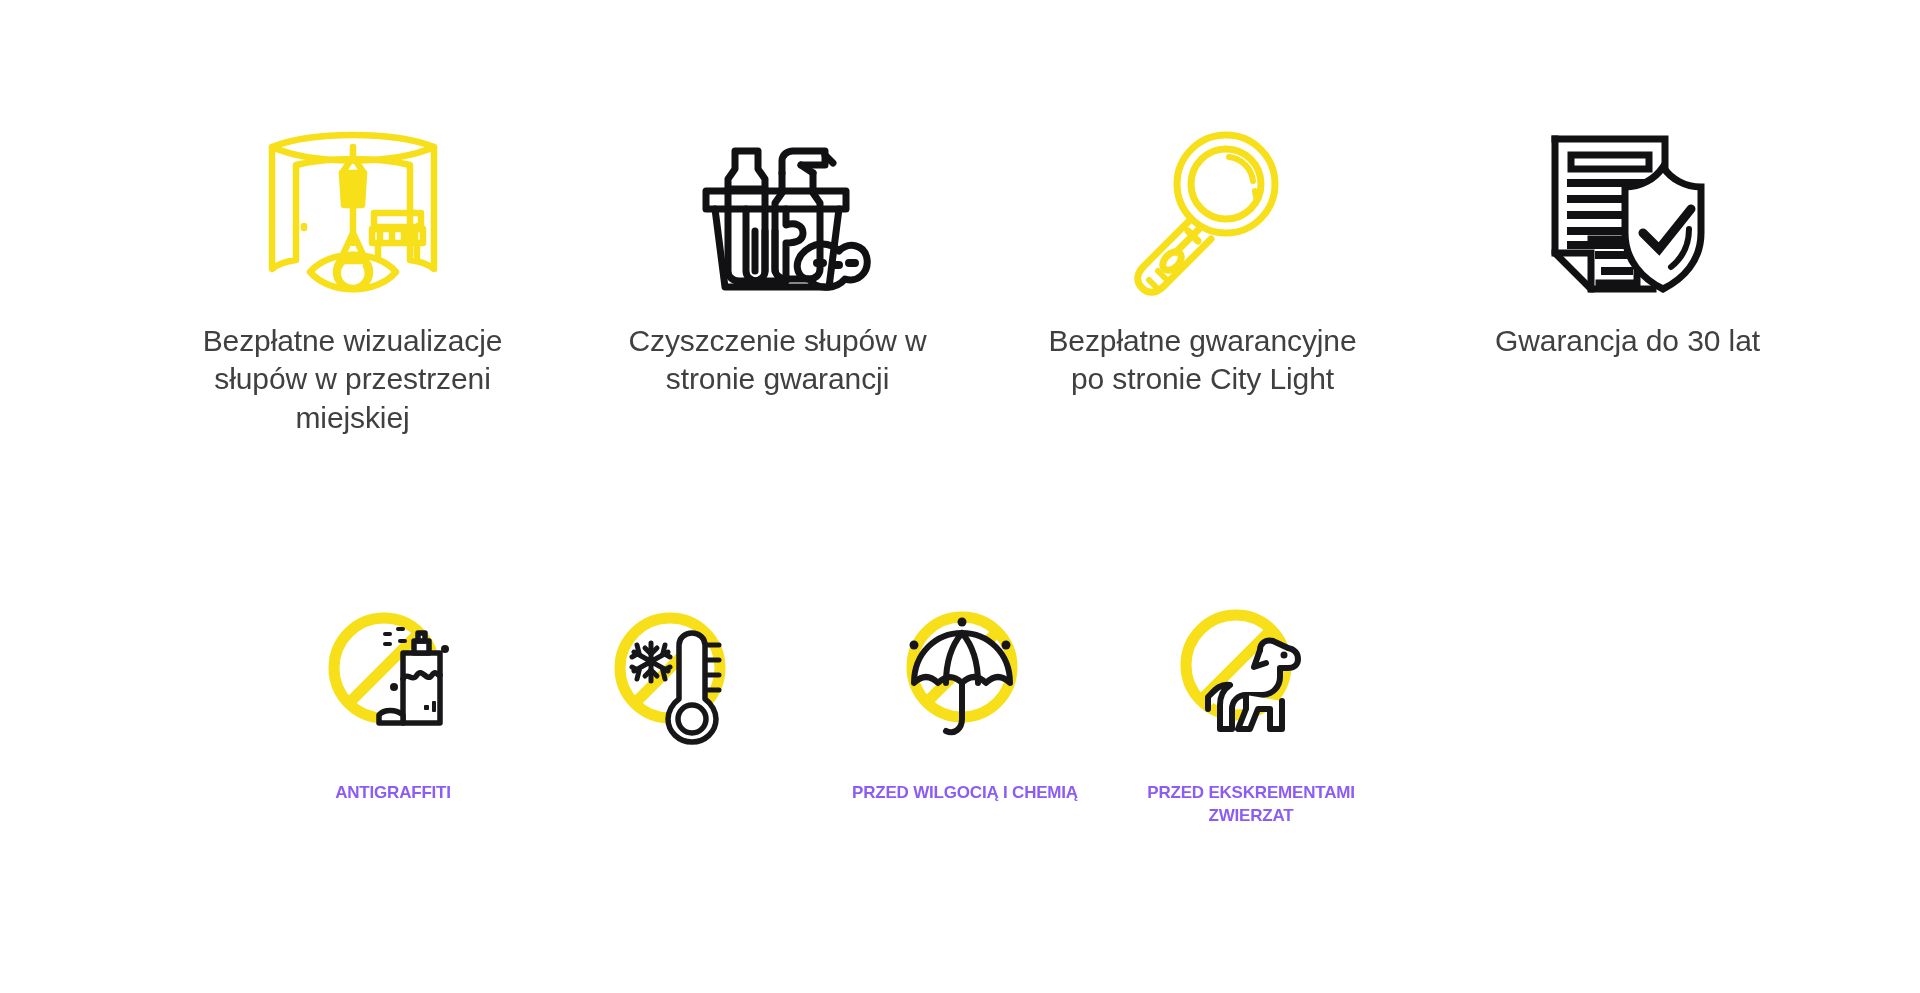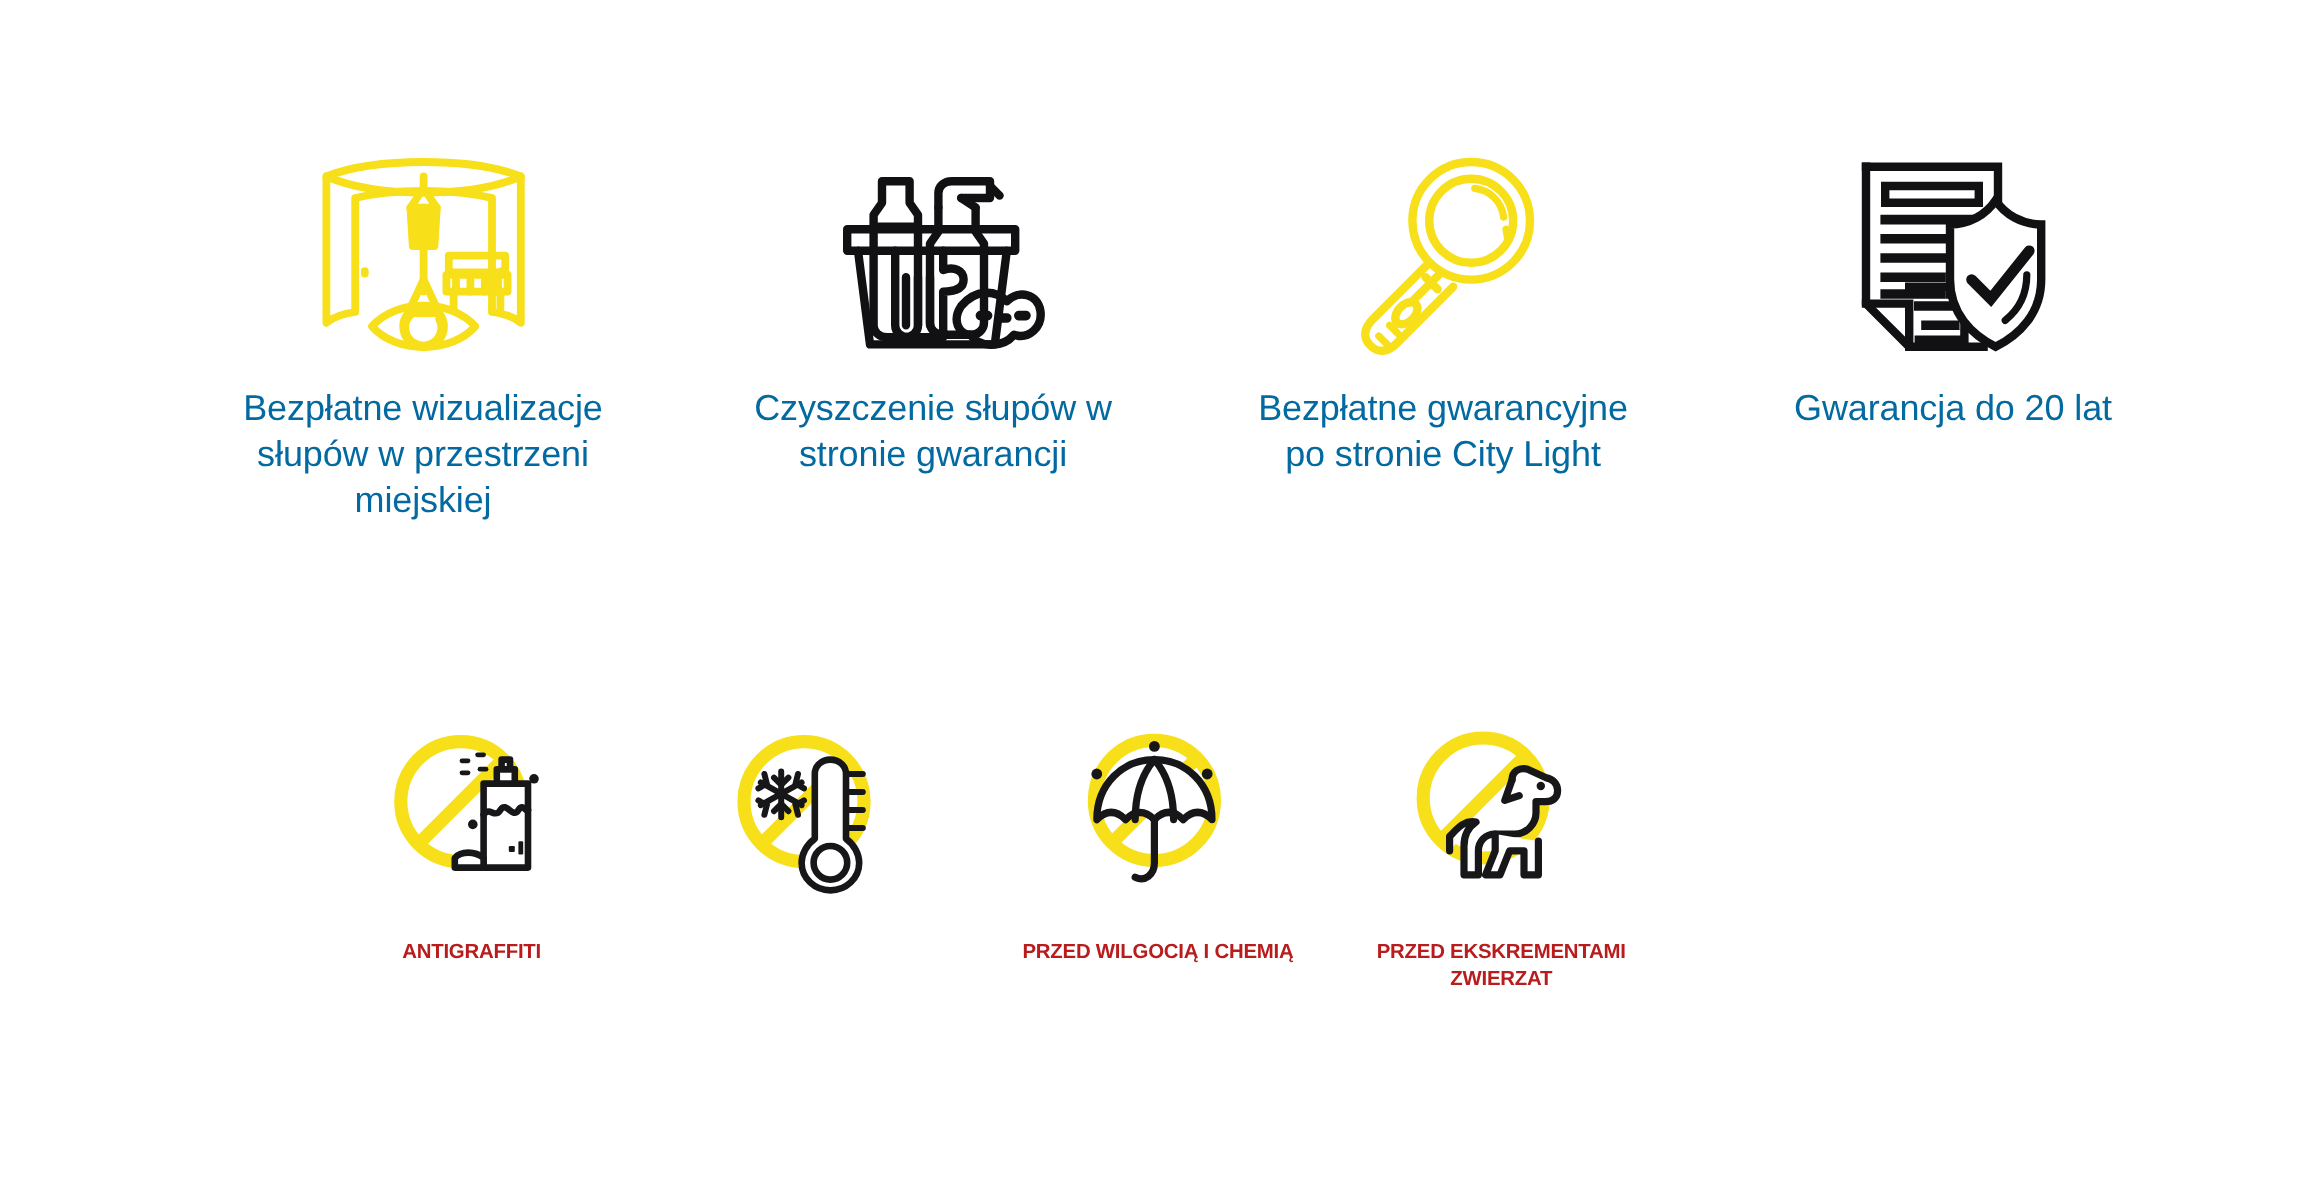--- a/index.html
+++ b/index.html
@@ -38,21 +38,21 @@
     display: flex;
     align-items: flex-end;
     justify-content: center;
   }
   .top-icon svg { display: block; }
   .top-label {
     margin-top: 26px;
     text-align: center;
     font-size: 30px;
     line-height: 1.28;
-    color: #0369a1;
+    color: #404040;
     font-weight: 400;
     letter-spacing: -0.1px;
     max-width: 330px;
   }
 
   
   .bottom-row {
     position: absolute;
     top: 600px;
     left: 250px;
@@ -73,21 +73,21 @@
     align-items: center;
     justify-content: center;
   }
   .bottom-icon svg { display: block; }
   .bottom-label {
     margin-top: 32px;
     text-align: center;
     font-size: 17px;
     line-height: 1.33;
     font-weight: 700;
-    color: #b91c1c;
+    color: #8b5cf6;
     letter-spacing: -0.2px;
     max-width: 230px;
     text-transform: uppercase;
   }
 </style>
 </head>
 <body>
 
 <div id="infographic">
 
@@ -187,21 +187,21 @@
 
           <path d="M58 118 L104 118 L104 162 L66 162"></path>
           <path d="M66 134 L96 134" stroke-width="8"></path>
           <path d="M72 150 L96 150" stroke-width="8"></path>
 
           <path d="M130 46 L130 46 C 138 58, 152 66, 168 66 L168 112 C 168 140, 150 158, 130 168 C 110 158, 92 140, 92 112 L92 66 C 108 66, 122 58, 130 46 Z" fill="#ffffff"></path>
           <path d="M110 112 L126 128 L158 88" stroke-width="9" stroke-linecap="round"></path>
           <path d="M156 108 C 156 126, 148 138, 138 146" stroke-width="6" stroke-linecap="round"></path>
         </svg>
       </div>
-      <div class="top-label">Gwarancja do 20 lat</div>
+      <div class="top-label">Gwarancja do 30 lat</div>
     </div>
 
   </div>
 
   <div class="bottom-row">
 
     <div class="bottom-card">
       <div class="bottom-icon">
         <svg width="150" height="140" viewBox="0 0 150 140" fill="none">
           <g stroke="#F7DF1A" stroke-width="11" fill="none" stroke-linecap="round">

